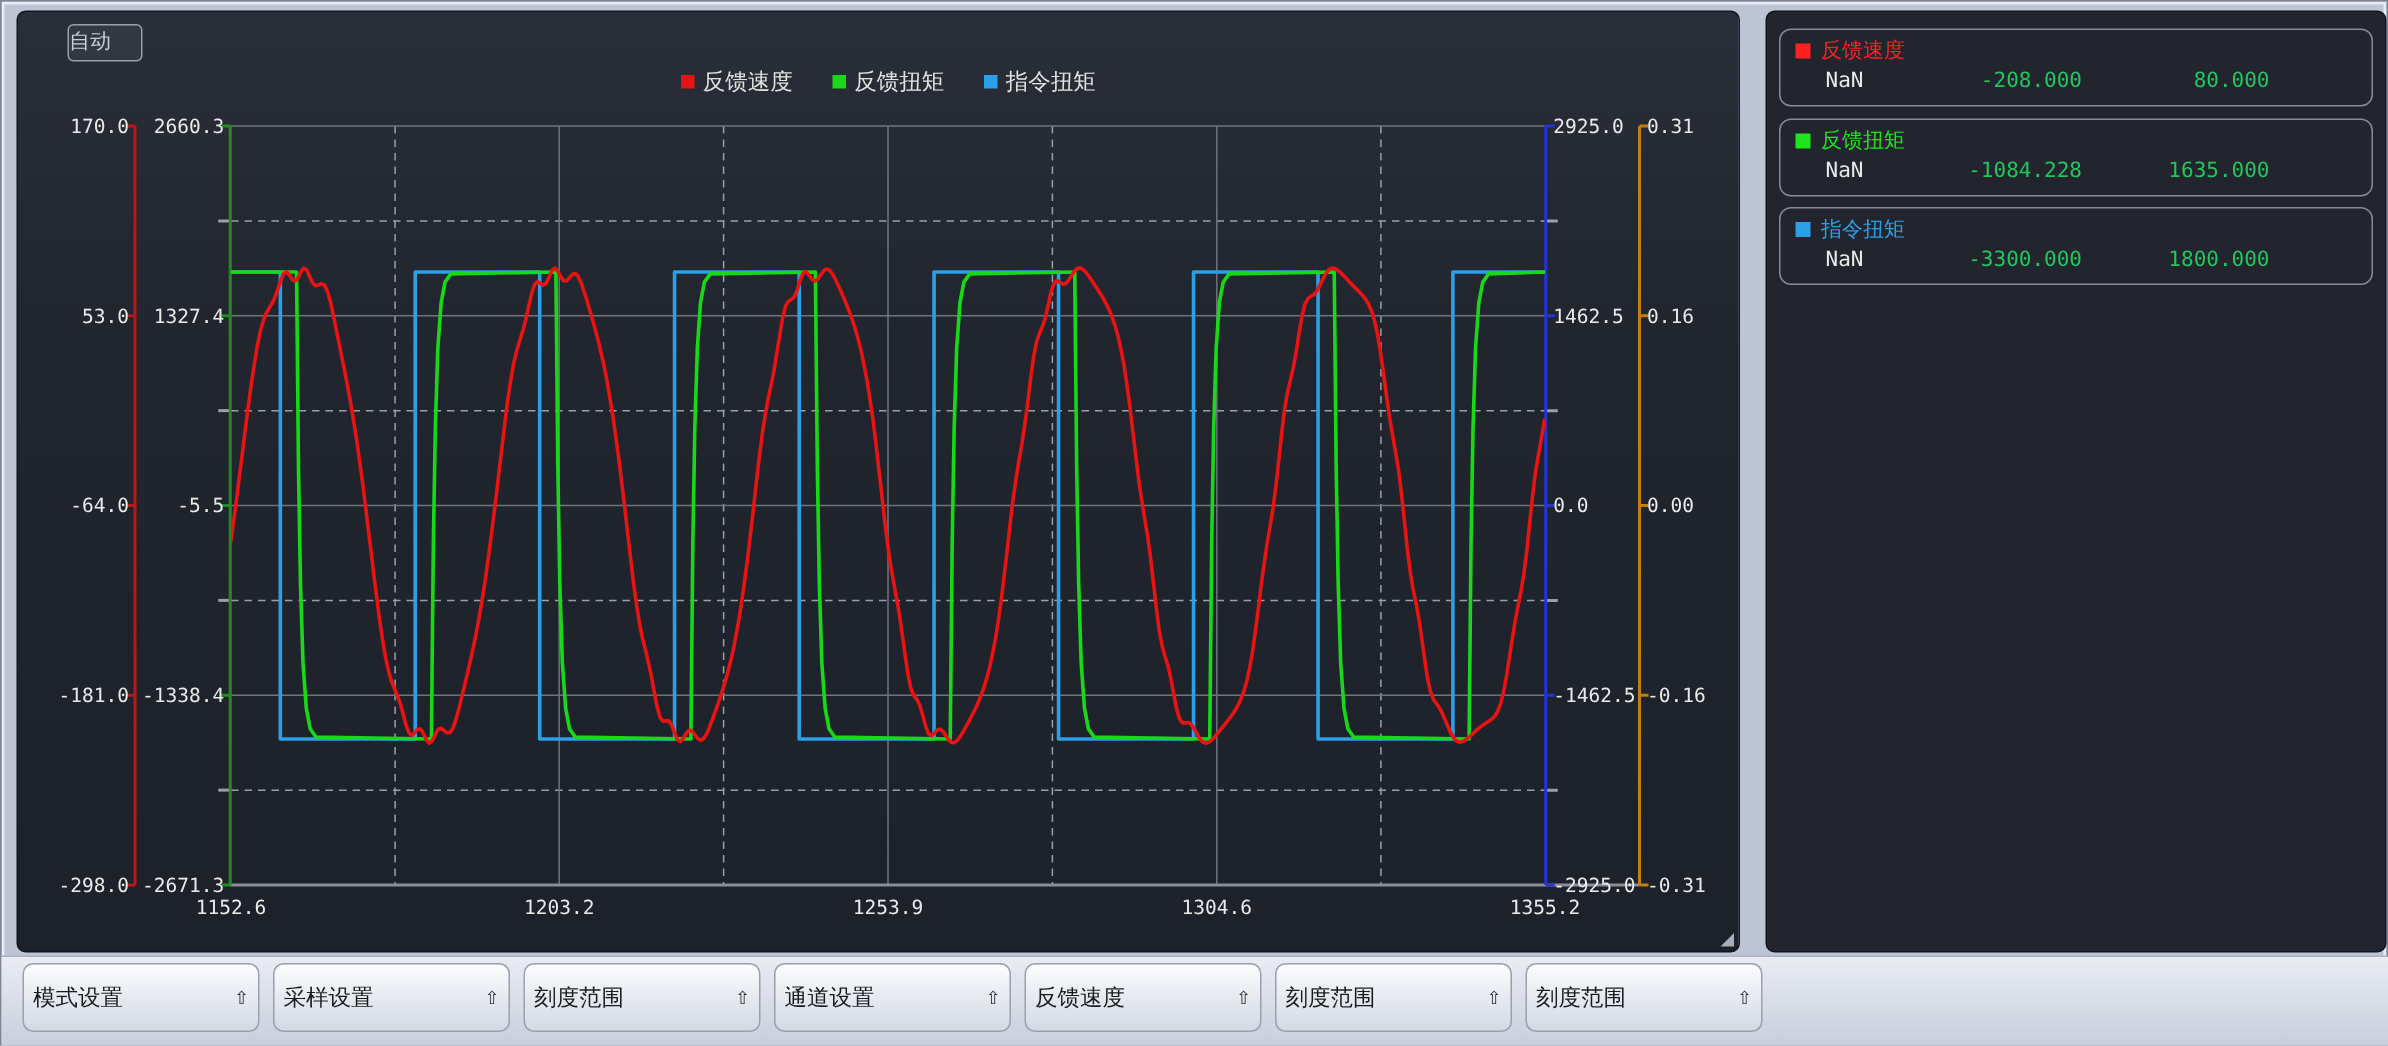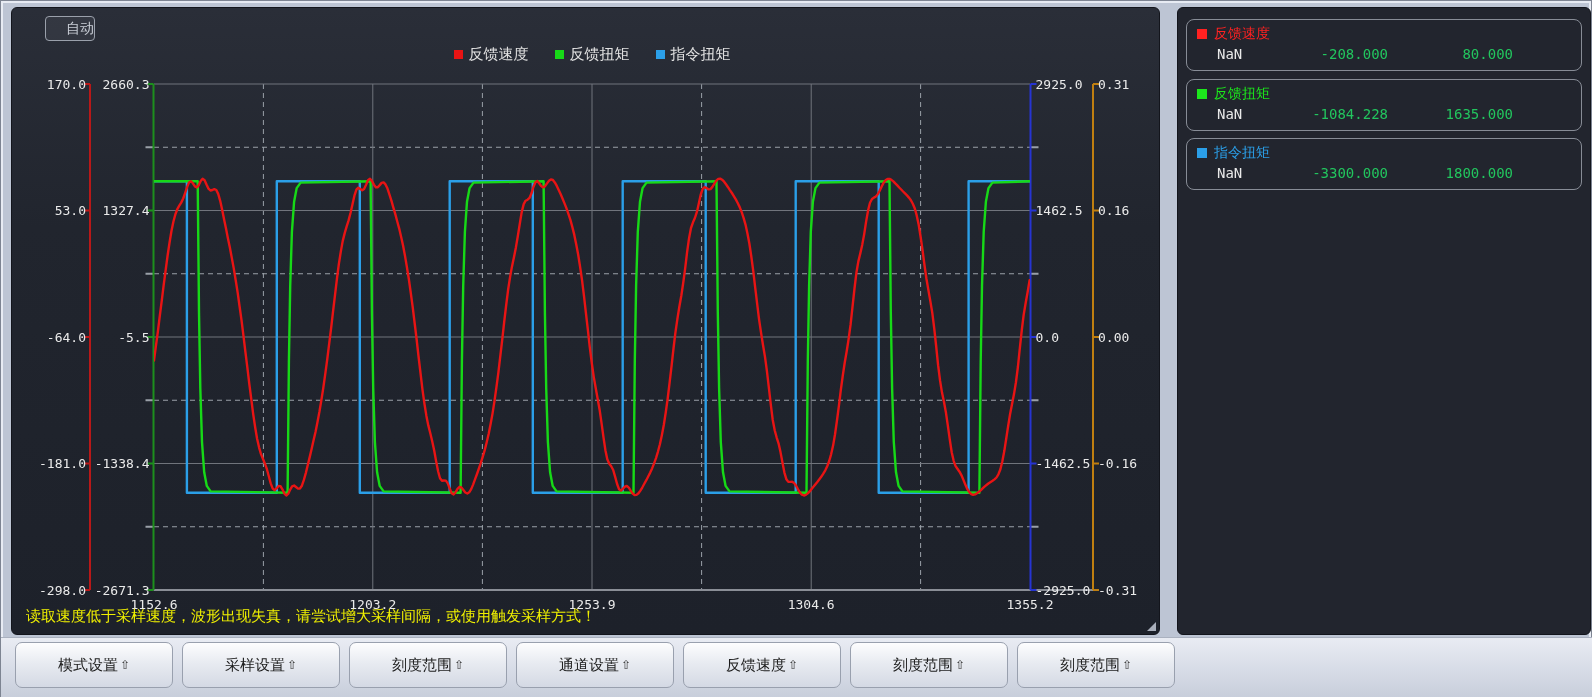--- a/index.html
+++ b/index.html
@@ -19,21 +19,21 @@
     background:linear-gradient(180deg,#2a2e38 0%,#21252e 35%,#1d212a 100%);
     border:1px solid #13151c;border-radius:6px;
   }
   .right-panel{
     position:absolute;left:1176px;top:6px;width:412px;height:626px;
     background:#22252e;border:1px solid #13151c;border-radius:6px;
   }
   .auto-btn{
     position:absolute;left:33px;top:8px;width:48px;height:23px;
     border:1px solid #9aa0ab;border-radius:4px;background:rgba(255,255,255,0.05);
-    color:#c9ced6;font-size:14px;line-height:23px;text-align:right;cursor:default;font-family:Liberation Serif, serif;
+    color:#c9ced6;font-size:14px;line-height:23px;text-align:left;cursor:default;font-family:Liberation Serif, serif;
   }
   .legend{
     position:absolute;left:142px;top:37px;width:876px;
     display:flex;justify-content:center;gap:26px;align-items:center;
   }
   .legend-item{display:flex;align-items:center;gap:6px;color:#e2e2e2;font-size:15px;}
   .legend-swatch{width:9px;height:9px;display:inline-block;}
   .chart-svg{position:absolute;left:0;top:0;}
   .chart-svg text{font-family:"DejaVu Sans Mono","Liberation Mono",monospace;font-size:13px;fill:#eaeaea;}
   .warning{
@@ -60,21 +60,21 @@
   
   .toolbar{
     position:absolute;left:0;top:636px;width:1592px;height:61px;
     background:linear-gradient(180deg,#e9ecf3 0%,#d6dbe6 55%,#c7cdda 100%);
     border-top:1px solid #aab1bf;
   }
   .menu-row{position:absolute;left:14px;top:4px;display:flex;gap:9px;}
   .menu-btn{
     width:158px;height:46px;border:1px solid #99a0ae;border-radius:7px;
     background:linear-gradient(180deg,#fdfdfe 0%,#e8ebf1 45%,#d4d9e4 100%);
-    font-size:15px;color:#1b1b1b;display:flex;align-items:center;justify-content:center;gap:2px;
+    font-size:15px;color:#1b1b1b;display:flex;align-items:center;justify-content:space-between;gap:2px;
     cursor:default;
   }
   .menu-arrow{font-size:12px;color:#333;}
 </style>
 </head>
 <body>
 
 <div class="window-frame">
 
   <div class="chart-panel">
@@ -182,21 +182,20 @@
           <path d="M142.0 173.3 L174.9 173.3 L174.9 484.7 L264.8 484.7 L264.8 173.3 L347.8 173.3 L347.8 484.7 L437.7 484.7 L437.7 173.3 L520.8 173.3 L520.8 484.7 L610.7 484.7 L610.7 173.3 L693.7 173.3 L693.7 484.7 L783.7 484.7 L783.7 173.3 L866.7 173.3 L866.7 484.7 L956.6 484.7 L956.6 173.3 L1018.0 173.3" fill="none" stroke="#2b9fe8" stroke-width="2.4" stroke-linejoin="round" stroke-linecap="round"></path>
         </g>
         <g clip-path="url(#plotclip)">
           <path d="M142.0 173.3 L185.7 173.3 L187.0 304.2 L188.3 380.1 L190.0 434.1 L192.2 464.3 L194.8 477.9 L198.6 483.4 L275.6 484.7 L276.9 353.8 L278.2 277.9 L279.9 223.9 L282.1 193.7 L284.7 180.1 L288.6 174.6 L358.6 173.3 L359.9 304.2 L361.2 380.1 L362.9 434.1 L365.1 464.3 L367.7 477.9 L371.6 483.4 L448.6 484.7 L449.9 353.8 L451.2 277.9 L452.9 223.9 L455.0 193.7 L457.6 180.1 L461.5 174.6 L531.6 173.3 L532.9 304.2 L534.2 380.1 L535.9 434.1 L538.1 464.3 L540.7 477.9 L544.5 483.4 L621.5 484.7 L622.8 353.8 L624.1 277.9 L625.8 223.9 L628.0 193.7 L630.6 180.1 L634.5 174.6 L704.5 173.3 L705.8 304.2 L707.1 380.1 L708.8 434.1 L711.0 464.3 L713.6 477.9 L717.5 483.4 L794.5 484.7 L795.8 353.8 L797.1 277.9 L798.8 223.9 L800.9 193.7 L803.5 180.1 L807.4 174.6 L877.5 173.3 L878.8 304.2 L880.1 380.1 L881.8 434.1 L884.0 464.3 L886.6 477.9 L890.4 483.4 L967.4 484.7 L968.7 353.8 L970.0 277.9 L971.7 223.9 L973.9 193.7 L976.5 180.1 L980.4 174.6 L1018.0 173.3" fill="none" stroke="#17d917" stroke-width="2.4" stroke-linejoin="round" stroke-linecap="round"></path>
         </g>
         <g clip-path="url(#plotclip)">
           <path d="M142.0 352.5 L143.9 338.2 L145.9 323.3 L147.8 307.9 L149.8 292.4 L151.7 276.9 L153.7 261.8 L155.6 247.5 L157.6 234.3 L159.5 222.7 L161.5 213.3 L163.4 206.2 L165.3 201.2 L167.3 197.7 L169.2 194.6 L171.2 190.5 L173.1 185.1 L175.1 179.1 L177.0 174.5 L179.0 173.2 L180.9 175.3 L182.9 178.4 L184.8 179.4 L186.8 177.1 L188.7 173.1 L190.6 170.8 L192.6 172.2 L194.5 176.5 L196.5 180.7 L198.4 182.5 L200.4 182.0 L202.3 181.1 L204.3 182.0 L206.2 185.9 L208.2 192.8 L210.1 201.5 L212.0 211.0 L214.0 220.6 L215.9 230.2 L217.9 239.8 L219.8 249.9 L221.8 260.6 L223.7 272.3 L225.7 284.9 L227.6 298.5 L229.6 312.9 L231.5 328.1 L233.4 343.8 L235.4 359.8 L237.3 375.8 L239.3 391.4 L241.2 406.2 L243.2 419.5 L245.1 430.7 L247.1 439.6 L249.0 446.1 L251.0 451.0 L252.9 455.6 L254.9 461.2 L256.8 468.2 L258.7 475.4 L260.7 480.6 L262.6 482.2 L264.6 480.4 L266.5 478.0 L268.5 478.1 L270.4 481.3 L272.4 485.6 L274.3 487.5 L276.3 485.7 L278.2 481.6 L280.1 478.3 L282.1 477.5 L284.0 479.0 L286.0 480.6 L287.9 480.5 L289.9 477.7 L291.8 472.2 L293.8 465.1 L295.7 457.2 L297.7 449.1 L299.6 441.0 L301.5 432.6 L303.5 423.9 L305.4 414.4 L307.4 403.9 L309.3 392.5 L311.3 379.9 L313.2 366.3 L315.2 351.7 L317.1 336.3 L319.1 320.3 L321.0 303.8 L323.0 287.2 L324.9 271.2 L326.8 256.4 L328.8 243.6 L330.7 233.1 L332.7 225.1 L334.6 218.6 L336.6 212.4 L338.5 205.0 L340.5 196.3 L342.4 187.7 L344.4 181.7 L346.3 179.7 L348.2 180.9 L350.2 182.2 L352.1 180.9 L354.1 176.7 L356.0 172.3 L358.0 170.8 L359.9 172.9 L361.9 176.6 L363.8 179.3 L365.8 179.2 L367.7 177.1 L369.6 174.9 L371.6 174.4 L373.5 176.4 L375.5 180.6 L377.4 186.3 L379.4 192.7 L381.3 199.4 L383.3 206.2 L385.2 213.2 L387.2 220.6 L389.1 228.8 L391.1 237.8 L393.0 247.9 L394.9 259.1 L396.9 271.5 L398.8 285.1 L400.8 299.8 L402.7 315.5 L404.7 332.0 L406.6 349.0 L408.6 365.9 L410.5 381.9 L412.5 396.1 L414.4 407.9 L416.3 417.4 L418.3 425.3 L420.2 433.3 L422.2 442.5 L424.1 453.1 L426.1 463.2 L428.0 470.2 L430.0 472.8 L431.9 472.5 L433.9 472.6 L435.8 475.4 L437.7 480.6 L439.7 485.2 L441.6 486.4 L443.6 484.2 L445.5 480.8 L447.5 478.8 L449.4 479.5 L451.4 482.0 L453.3 484.5 L455.3 485.5 L457.2 484.3 L459.2 481.1 L461.1 476.6 L463.0 471.4 L465.0 466.0 L466.9 460.5 L468.9 454.7 L470.8 448.6 L472.8 441.9 L474.7 434.3 L476.7 425.7 L478.6 416.0 L480.6 405.1 L482.5 392.9 L484.4 379.3 L486.4 364.4 L488.3 348.2 L490.3 331.2 L492.2 313.8 L494.2 297.0 L496.1 281.8 L498.1 268.9 L500.0 258.4 L502.0 249.1 L503.9 239.4 L505.8 228.2 L507.8 215.7 L509.7 204.1 L511.7 196.1 L513.6 192.7 L515.6 191.7 L517.5 189.9 L519.5 185.3 L521.4 179.0 L523.4 174.2 L525.3 173.1 L527.2 175.2 L529.2 178.1 L531.1 179.4 L533.1 178.2 L535.0 175.4 L537.0 172.7 L538.9 171.4 L540.9 172.0 L542.8 174.4 L544.8 177.9 L546.7 182.0 L548.7 186.3 L550.6 190.8 L552.5 195.4 L554.5 200.4 L556.4 205.8 L558.4 211.9 L560.3 218.9 L562.3 226.9 L564.2 236.2 L566.2 246.8 L568.1 258.9 L570.1 272.7 L572.0 288.1 L573.9 304.8 L575.9 322.2 L577.8 339.3 L579.8 355.1 L581.7 368.6 L583.7 380.0 L585.6 390.5 L587.6 401.7 L589.5 414.9 L591.5 429.3 L593.4 442.2 L595.3 451.2 L597.3 455.7 L599.2 458.2 L601.2 462.0 L603.1 468.6 L605.1 476.0 L607.0 481.2 L609.0 482.5 L610.9 480.8 L612.9 478.6 L614.8 478.0 L616.8 479.7 L618.7 482.7 L620.6 485.5 L622.6 487.1 L624.5 486.9 L626.5 485.3 L628.4 482.6 L630.4 479.3 L632.3 475.8 L634.3 472.2 L636.2 468.5 L638.2 464.6 L640.1 460.4 L642.0 455.6 L644.0 450.1 L645.9 443.8 L647.9 436.3 L649.8 427.4 L651.8 417.0 L653.7 404.7 L655.7 390.5 L657.6 374.6 L659.6 357.6 L661.5 340.5 L663.4 324.7 L665.4 310.9 L667.3 299.0 L669.3 287.7 L671.2 275.0 L673.2 260.1 L675.1 244.1 L677.1 229.9 L679.0 220.0 L681.0 214.3 L682.9 210.0 L684.9 203.9 L686.8 195.4 L688.7 186.7 L690.7 180.8 L692.6 179.1 L694.6 180.1 L696.5 181.4 L698.5 181.1 L700.4 178.9 L702.4 175.7 L704.3 172.7 L706.3 170.9 L708.2 170.6 L710.1 171.7 L712.1 173.7 L714.0 176.3 L716.0 179.2 L717.9 182.1 L719.9 185.0 L721.8 188.1 L723.8 191.4 L725.7 195.0 L727.7 199.1 L729.6 203.9 L731.5 209.6 L733.5 216.6 L735.4 225.2 L737.4 235.8 L739.3 248.5 L741.3 263.3 L743.2 279.6 L745.2 296.1 L747.1 311.6 L749.1 325.2 L751.0 337.0 L753.0 348.9 L754.9 362.8 L756.8 379.2 L758.8 396.6 L760.7 411.7 L762.7 422.3 L764.6 429.3 L766.6 435.6 L768.5 444.1 L770.5 454.7 L772.4 464.6 L774.4 471.3 L776.3 473.9 L778.2 473.9 L780.2 473.7 L782.1 474.9 L784.1 477.7 L786.0 481.3 L788.0 484.6 L789.9 486.7 L791.9 487.5 L793.8 486.9 L795.8 485.4 L797.7 483.4 L799.6 481.0 L801.6 478.6 L803.5 476.2 L805.5 473.7 L807.4 471.2 L809.4 468.6 L811.3 465.7 L813.3 462.3 L815.2 458.2 L817.2 453.0 L819.1 446.3 L821.1 437.6 L823.0 426.5 L824.9 413.0 L826.9 397.8 L828.8 382.2 L830.8 367.5 L832.7 354.7 L834.7 343.2 L836.6 331.1 L838.6 316.4 L840.5 298.8 L842.5 280.5 L844.4 264.8 L846.3 253.6 L848.3 245.4 L850.2 236.9 L852.2 226.1 L854.1 213.6 L856.1 202.4 L858.0 194.7 L860.0 191.0 L861.9 189.6 L863.9 188.5 L865.8 186.2 L867.7 182.6 L869.7 178.5 L871.6 174.8 L873.6 172.2 L875.5 170.9 L877.5 170.9 L879.4 171.9 L881.4 173.4 L883.3 175.4 L885.3 177.4 L887.2 179.5 L889.2 181.5 L891.1 183.5 L893.0 185.4 L895.0 187.4 L896.9 189.6 L898.9 192.2 L900.8 195.7 L902.8 200.5 L904.7 207.4 L906.7 216.8 L908.6 228.8 L910.6 242.7 L912.5 257.1 L914.4 270.5 L916.4 282.1 L918.3 292.9 L920.3 304.9 L922.2 320.2 L924.2 338.5 L926.1 357.2 L928.1 372.9 L930.0 384.6 L932.0 394.0 L933.9 404.4 L935.8 417.4 L937.8 431.7 L939.7 444.3 L941.7 453.1 L943.6 458.1 L945.6 461.0 L947.5 463.7 L949.5 467.3 L951.4 471.9 L953.4 476.7 L955.3 481.0 L957.3 484.2 L959.2 486.1 L961.1 486.8 L963.1 486.4 L965.0 485.3 L967.0 483.8 L968.9 482.1 L970.9 480.2 L972.8 478.4 L974.8 476.8 L976.7 475.3 L978.7 474.0 L980.6 472.8 L982.5 471.4 L984.5 469.5 L986.4 466.3 L988.4 461.2 L990.3 453.5 L992.3 443.1 L994.2 430.7 L996.2 417.8 L998.1 406.0 L1000.1 395.8 L1002.0 386.1 L1003.9 374.5 L1005.9 359.0 L1007.8 340.5 L1009.8 322.0 L1011.7 306.6 L1013.7 294.8 L1015.6 284.3 L1017.6 272.1" fill="none" stroke="#e81414" stroke-width="2.4" stroke-linejoin="round" stroke-linecap="round"></path>
         </g>
       </svg>
 
-    <div class="warning">读取速度低于采样速度，波形出现失真，请尝试增大采样间隔，或使用触发采样方式！</div>
     <div class="grip"></div>
   </div>
 
   <div class="right-panel">
 
     <div class="chan-card" style="top:11px;">
       <div class="chan-title">
         <span class="chan-swatch" style="background-color: rgb(255, 33, 33);"></span>
         <span style="color: rgb(255, 33, 33);">反馈速度</span>
       </div>

